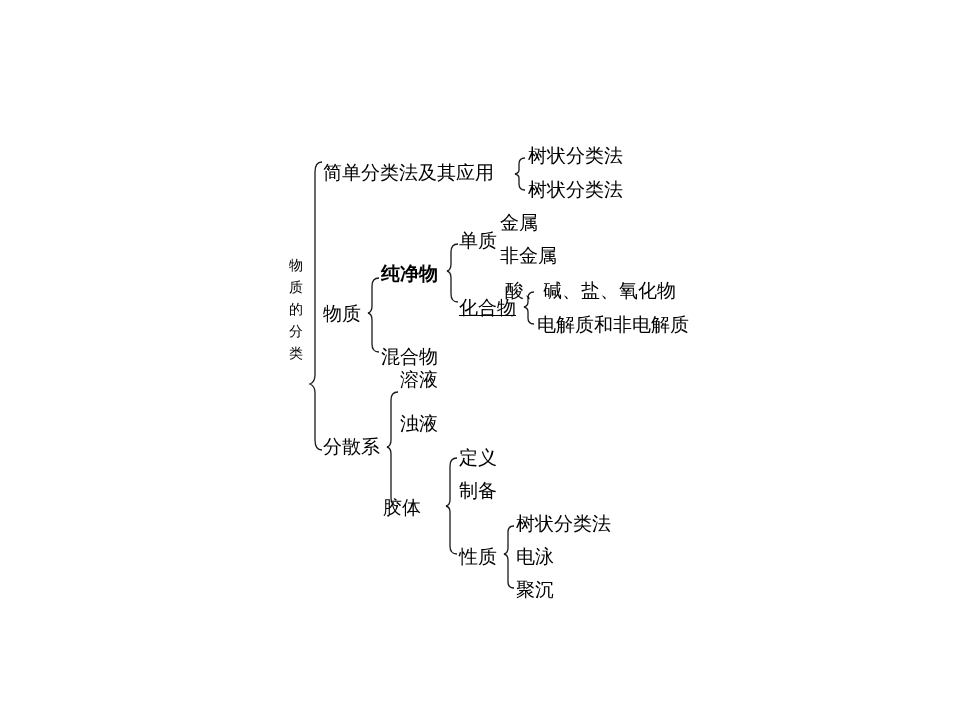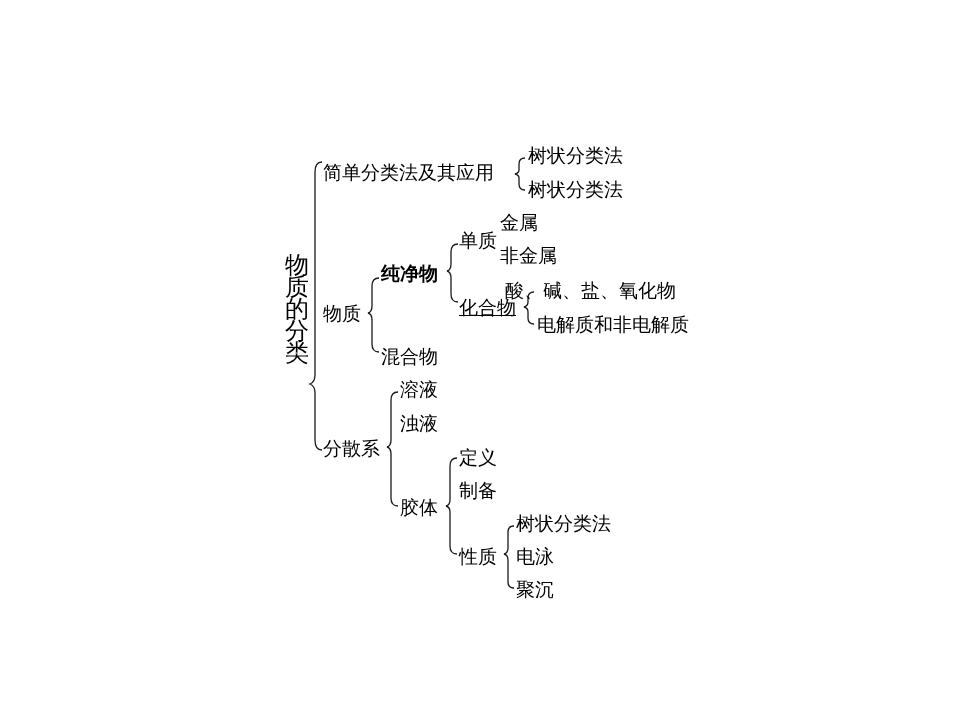--- a/index.html
+++ b/index.html
@@ -1,19 +1,19 @@
 <!DOCTYPE html>
 <html><head>
 <meta charset="utf-8">
 <style>
   html, body { margin:0; padding:0; background:#ffffff; }
   body { width:960px; height:720px; position:relative; overflow:hidden;
          font-family: "DejaVu Sans", "Liberation Sans", sans-serif; color:#000; }
   .t { position:absolute; font-size:19px; line-height:22px; white-space:nowrap; letter-spacing:0px; }
-  .vt { position:absolute; font-size:24px; line-height:22px; width:22px; text-align:center; word-break:break-all; }
+  .vt { position:absolute; font-size:14px; line-height:22px; width:22px; text-align:center; word-break:break-all; }
   svg.br { position:absolute; left:0; top:0; width:960px; height:720px; }
   svg.br path { fill:none; stroke:#1a1a1a; stroke-width:1.3; }
 </style>
 </head>
 <body>
 
 <svg class="br" viewBox="0 0 960 720">
 
   <path d="M322,162 Q315,162 315,172 L315,375 Q315,382 310,384 Q315,386 315,393 L315,440 Q315,450 322,450"></path>
 
@@ -43,24 +43,24 @@
 <div class="t" style="left:381px; top:345px;">混合物</div>
 
 <div class="t" style="left:459px; top:229px;">单质</div>
 <div class="t" style="left:500px; top:211px;text-align:right;">金属</div>
 <div class="t" style="left:500px; top:244px;">非金属</div>
 
 <div class="t" style="left:459px; top:296px;text-decoration:underline;">化合物</div>
 <div class="t" style="left:505px; top:279px;">酸、碱、盐、氧化物</div>
 <div class="t" style="left:537px; top:313px;">电解质和非电解质</div>
 
-<div class="t" style="left:323px; top:437px;">分散系</div>
-<div class="t" style="left:400px; top:378px;">溶液</div>
+<div class="t" style="left:323px; top:437px;font-family:Liberation Mono, monospace;">分散系</div>
+<div class="t" style="left:400px; top:368px;">溶液</div>
 <div class="t" style="left:400px; top:412px;">浊液</div>
-<div class="t" style="left:400px; top:496px;text-align:center;">胶体</div>
+<div class="t" style="left:383px; top:496px;text-align:center;">胶体</div>
 
 <div class="t" style="left:459px; top:446px;">定义</div>
 <div class="t" style="left:459px; top:479px;">制备</div>
 <div class="t" style="left:459px; top:545px;">性质</div>
 
 <div class="t" style="left:516px; top:512px;">树状分类法</div>
 <div class="t" style="left:516px; top:545px;">电泳</div>
 <div class="t" style="left:516px; top:578px;">聚沉</div>
 
 </body></html>

